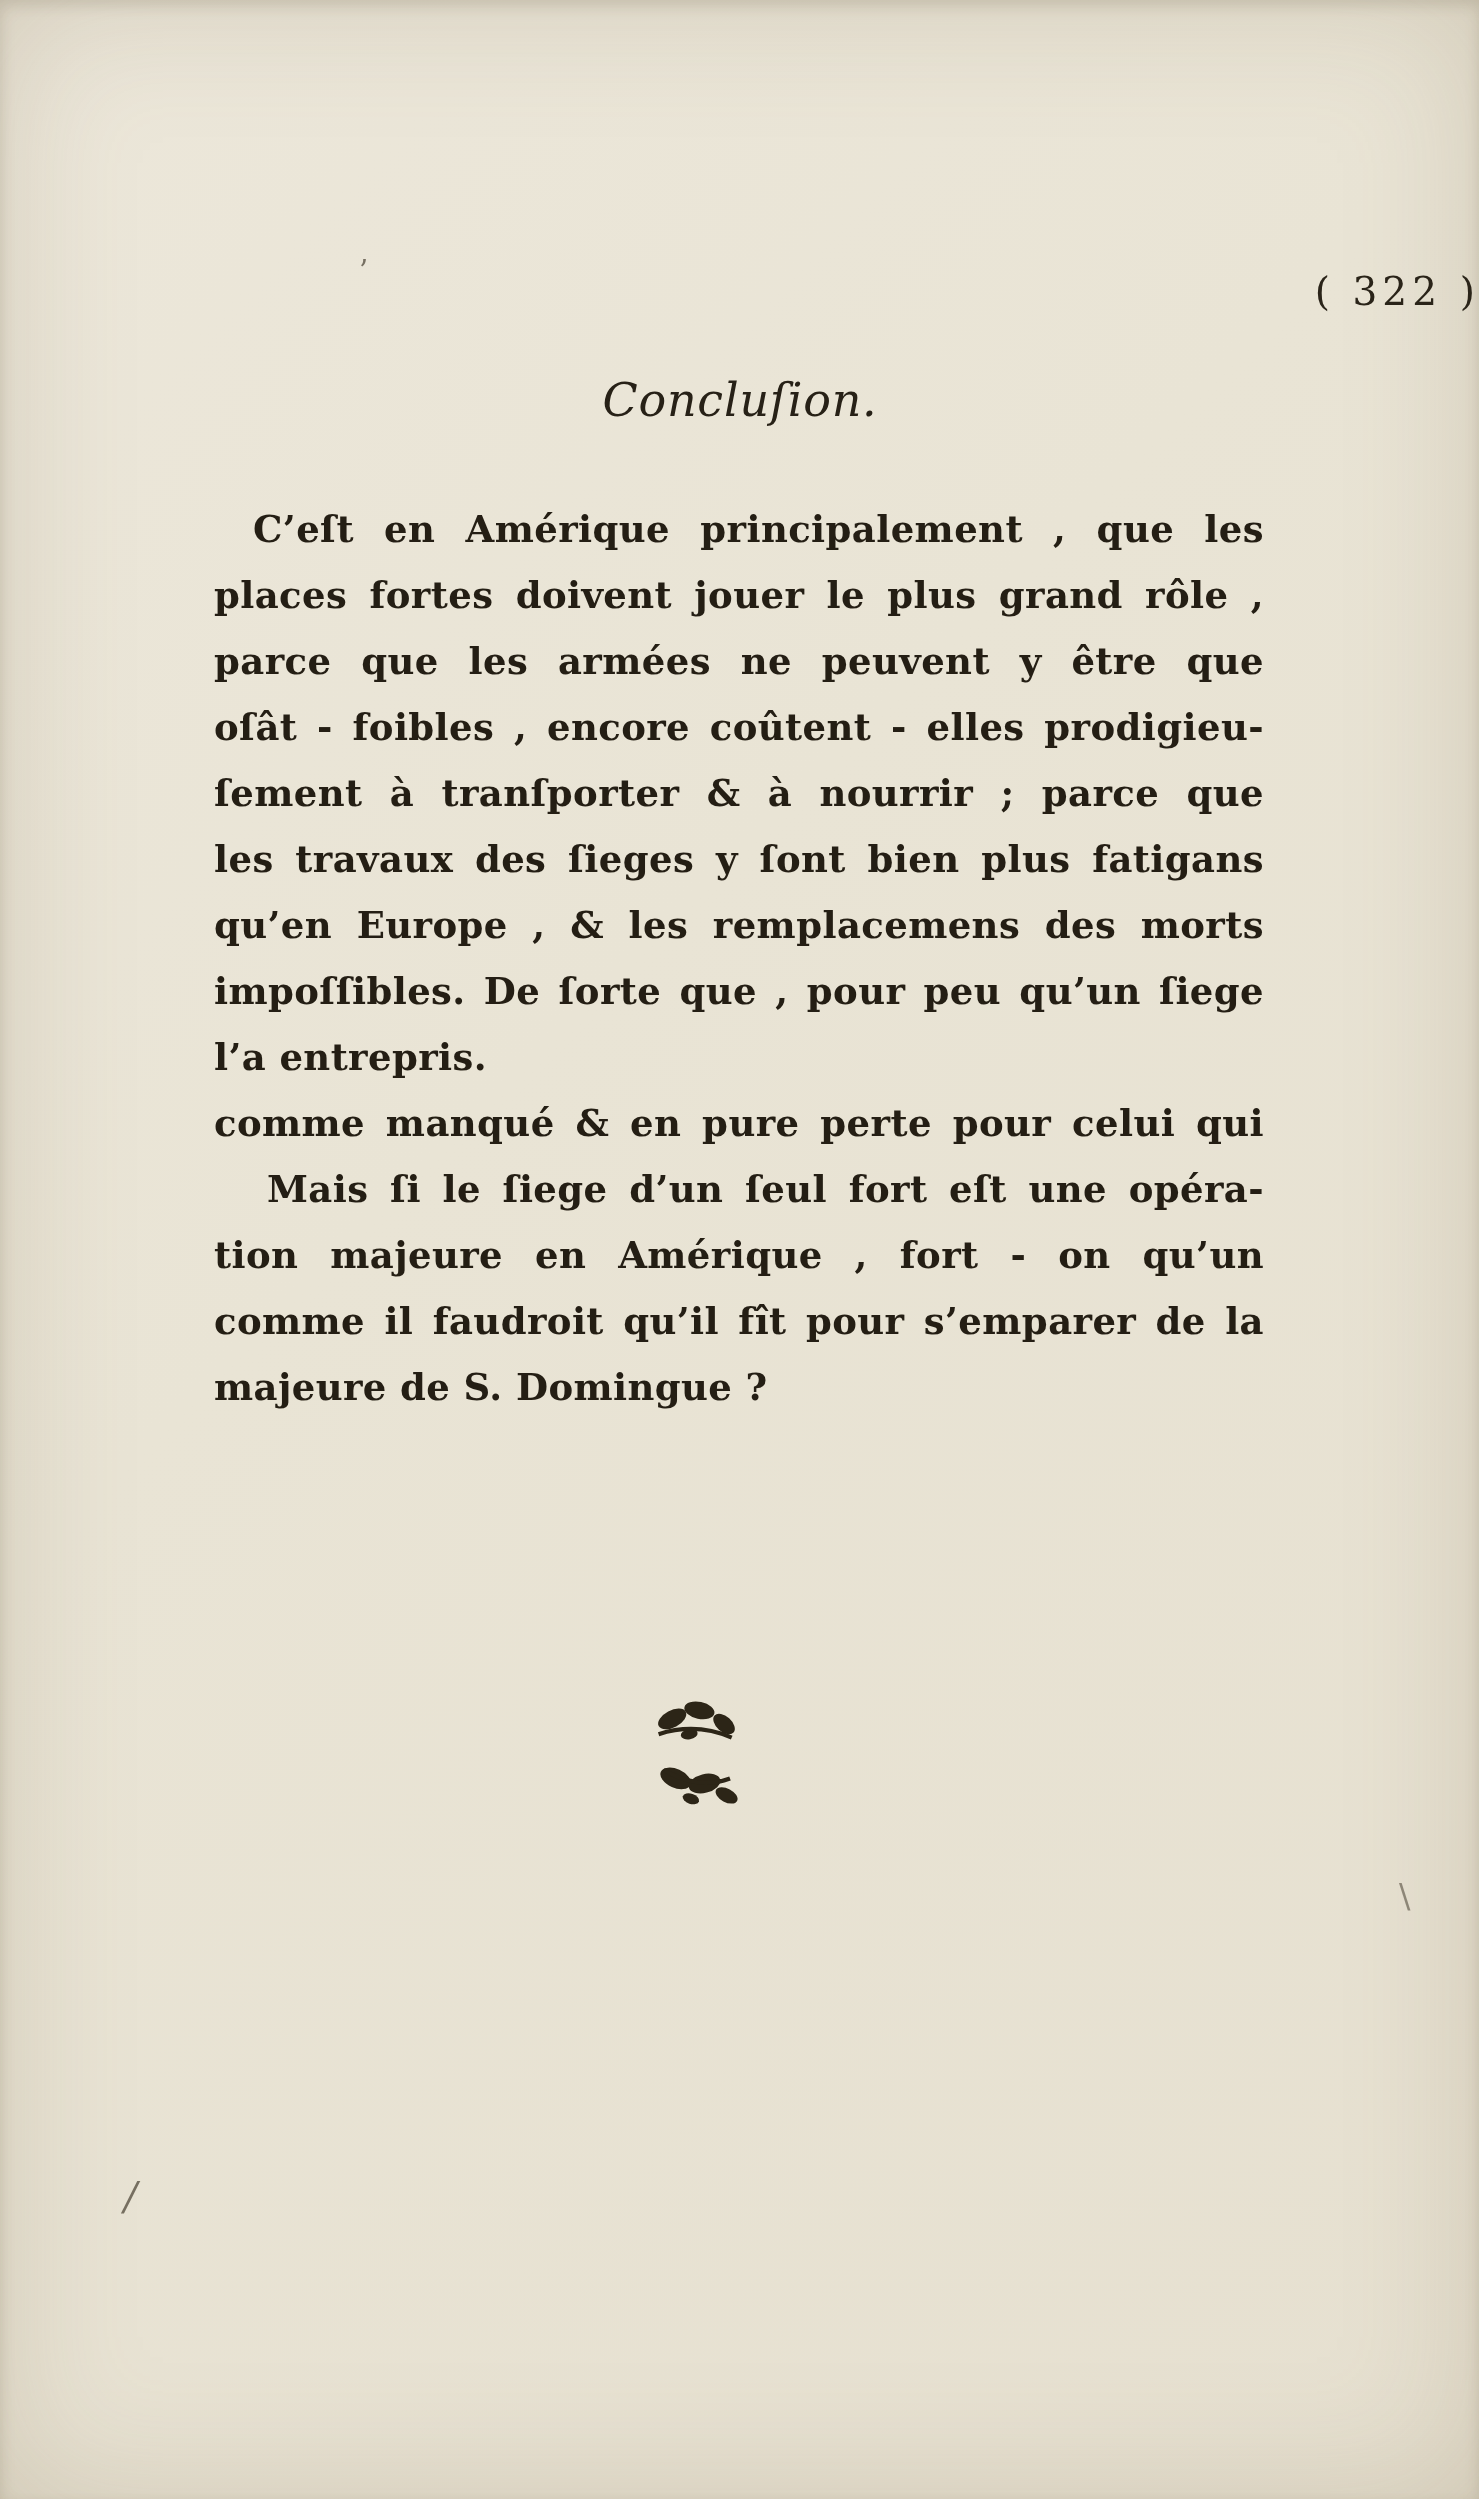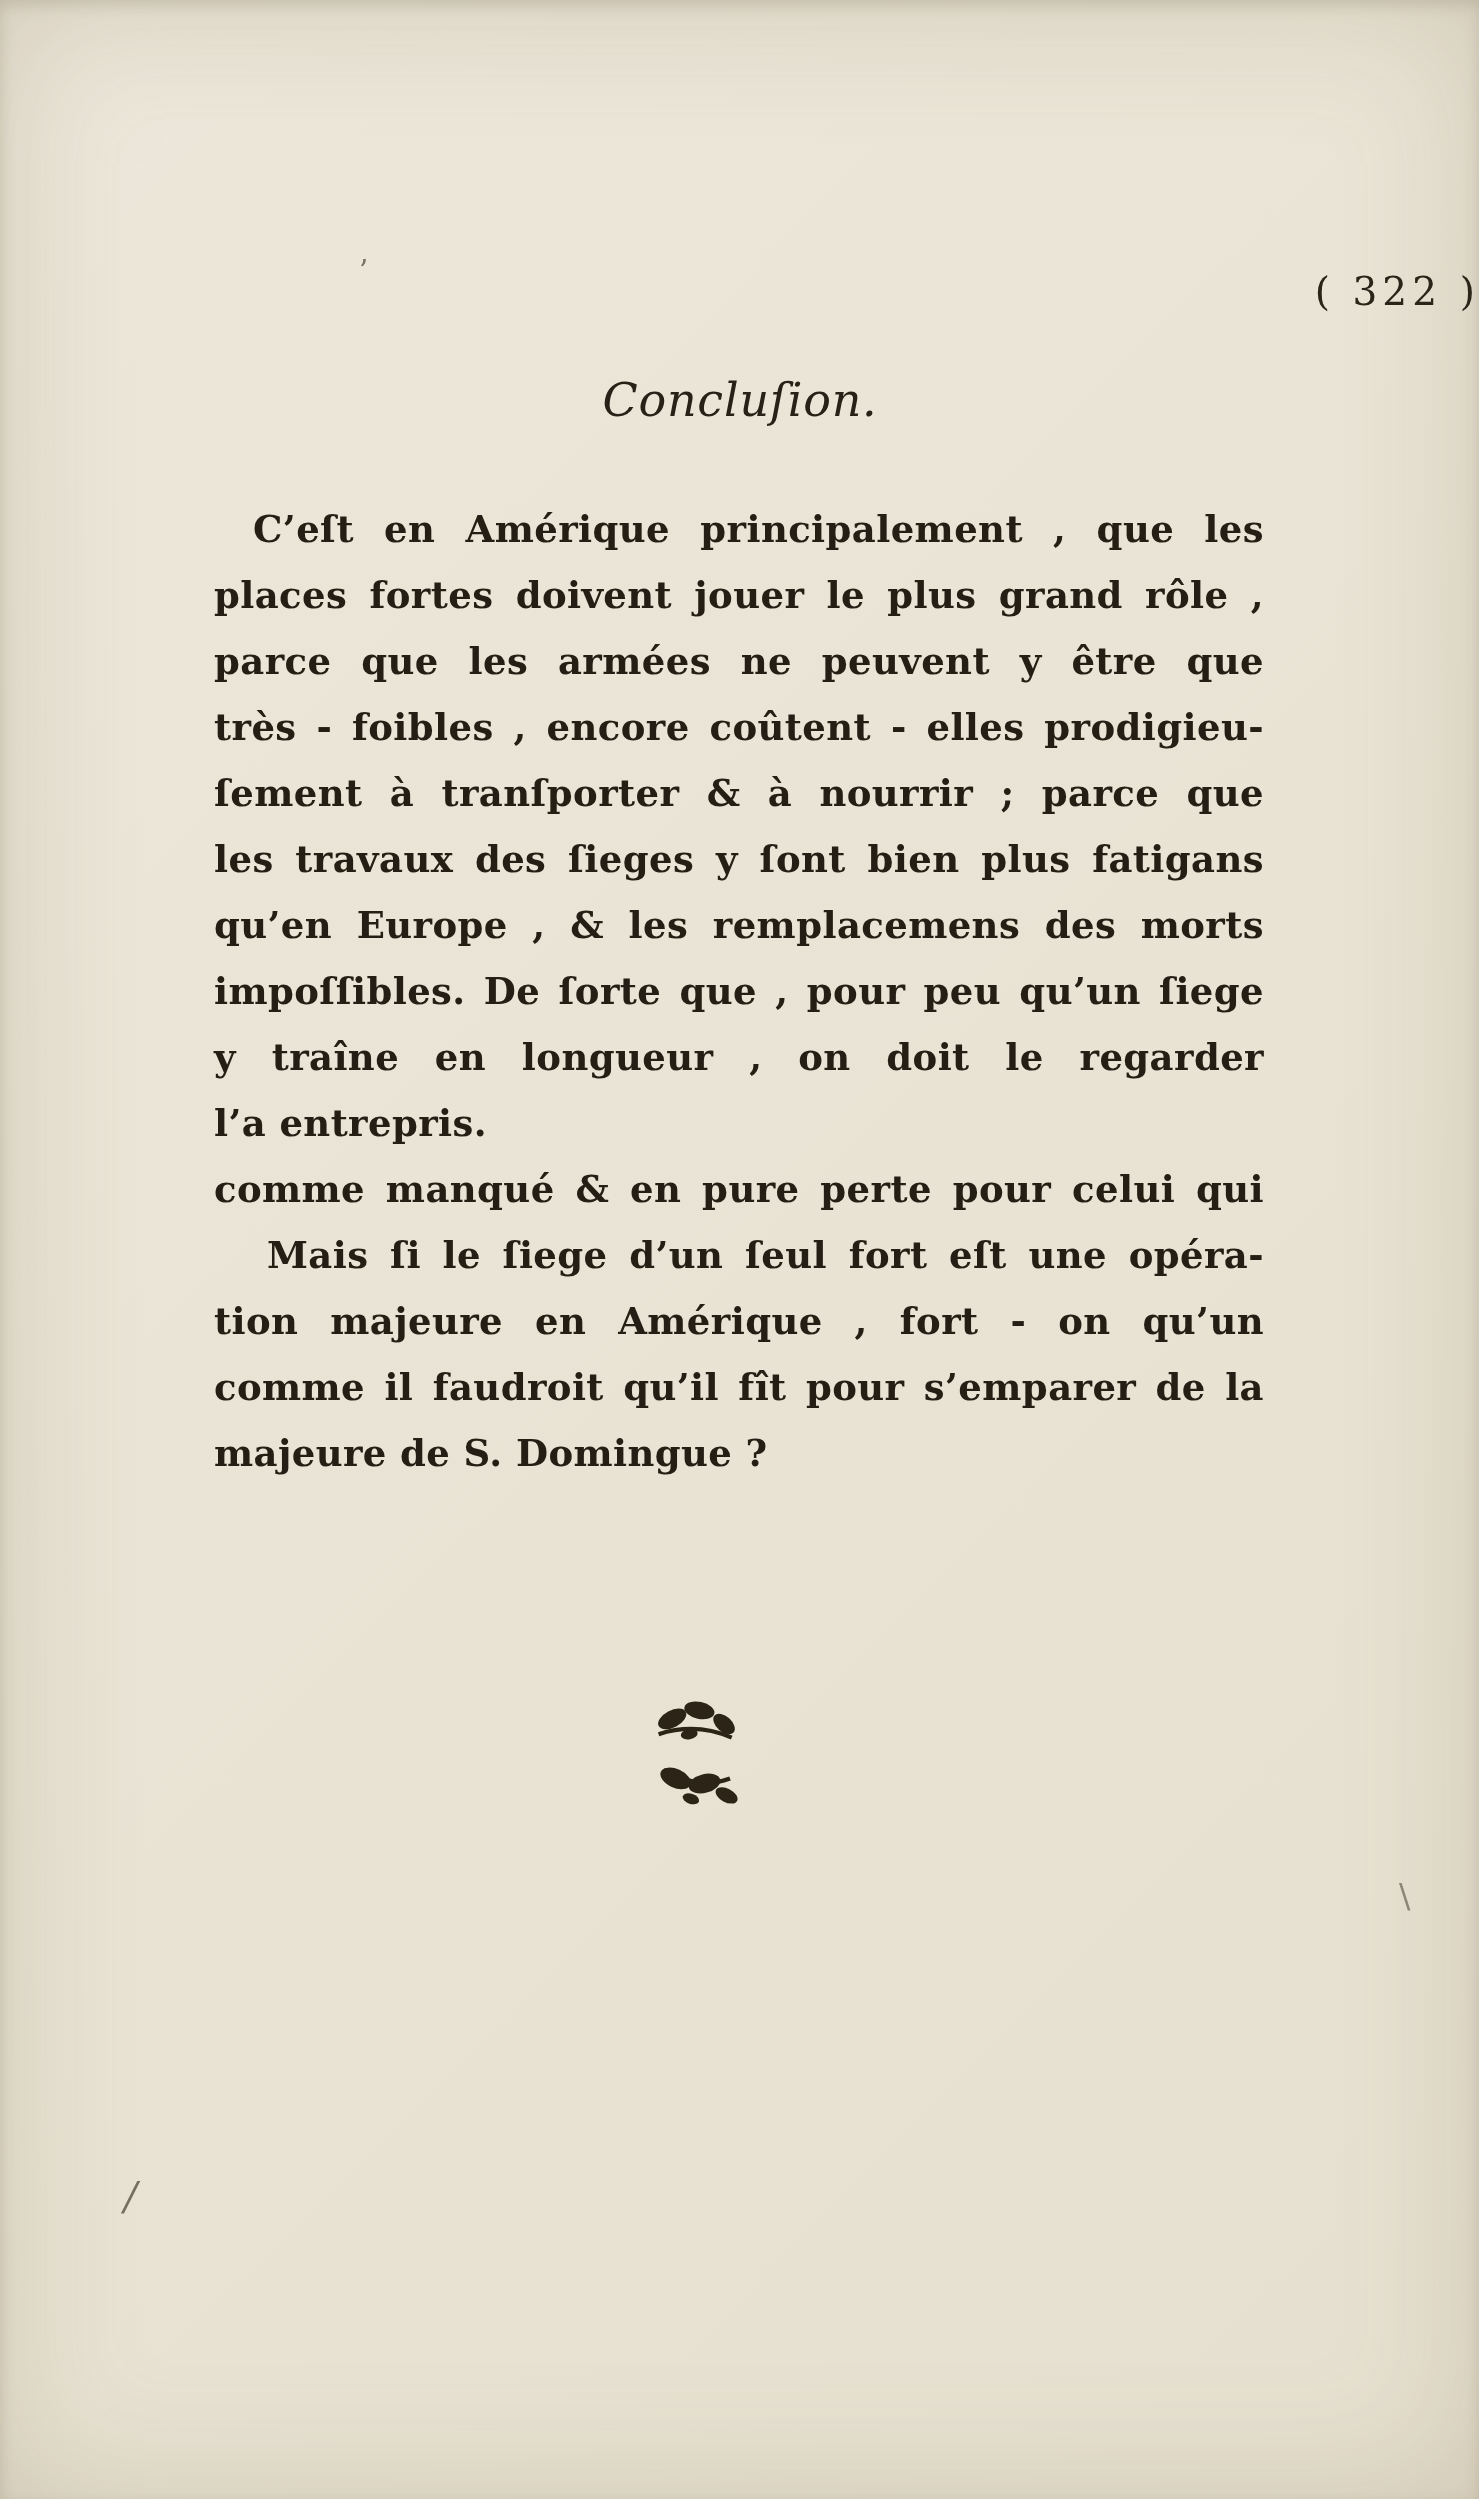--- a/index.html
+++ b/index.html
@@ -86,26 +86,25 @@
 <div class="page">
 
   <div class="page-number">( 322 )</div>
 
   <div class="heading">Concluſion.</div>
 
   <div class="body-text">
     <div class="line indent1">C’eſt en Amérique principalement , que les</div>
     <div class="line">places fortes doivent jouer le plus grand rôle ,</div>
     <div class="line">parce que les armées ne peuvent y être que</div>
-    <div class="line">très - foibles , encore coûtent - elles prodigieu-</div>
+    <div class="line">oſât - foibles , encore coûtent - elles prodigieu-</div>
     <div class="line">ſement à tranſporter &amp; à nourrir ; parce que</div>
     <div class="line">les travaux des ſieges y ſont bien plus fatigans</div>
     <div class="line">qu’en Europe , &amp; les remplacemens des morts</div>
     <div class="line">impoſſibles. De ſorte que , pour peu qu’un ſiege</div>
-    <div class="line">y traîne en longueur , on doit le regarder</div>
     <div class="line end">l’a entrepris.</div>
     <div class="line">comme manqué &amp; en pure perte pour celui qui</div>
 
     <div class="line indent2">Mais ſi le ſiege d’un ſeul fort eſt une opéra-</div>
     <div class="line">tion majeure en Amérique , fort - on qu’un</div>
     <div class="line">comme il faudroit qu’il fît pour s’emparer de la</div>
     <div class="line end">majeure de S. Domingue ?</div>
   </div>
 
   <div class="ornament">

